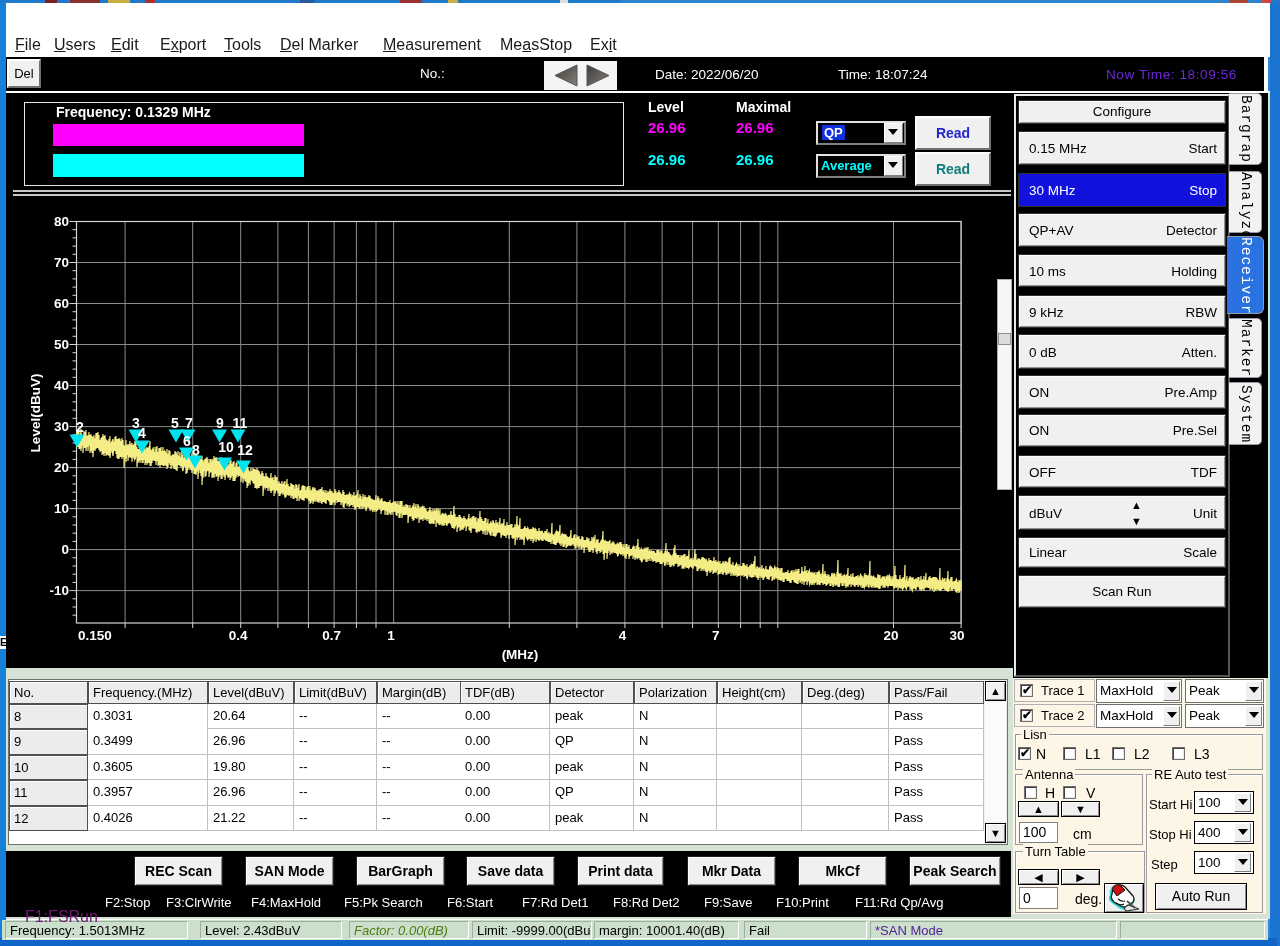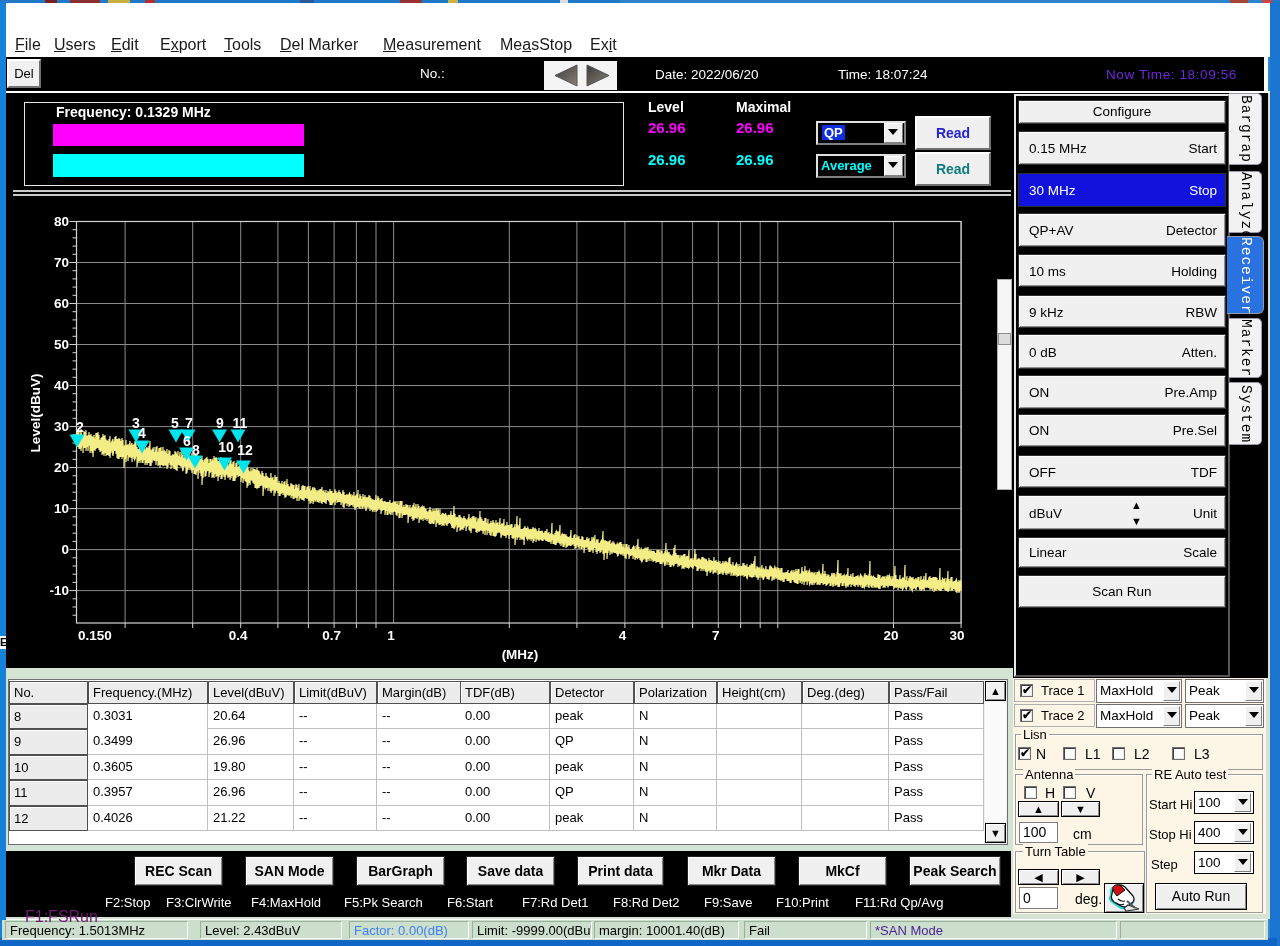--- a/index.html
+++ b/index.html
@@ -357,21 +357,21 @@
 <div class="abs" style="left:245px;top:856px;width:89px;height:30px;background:#f0f0f0;border:1px solid #222;box-shadow:inset 1px 1px 0 #fff,inset -1px -1px 0 #888;text-align:center;line-height:28px;font-size:14px;font-weight:bold;color:#000;">SAN Mode</div>
 <div class="abs" style="left:356px;top:856px;width:89px;height:30px;background:#f0f0f0;border:1px solid #222;box-shadow:inset 1px 1px 0 #fff,inset -1px -1px 0 #888;text-align:center;line-height:28px;font-size:14px;font-weight:bold;color:#000;">BarGraph</div>
 <div class="abs" style="left:466px;top:856px;width:89px;height:30px;background:#f0f0f0;border:1px solid #222;box-shadow:inset 1px 1px 0 #fff,inset -1px -1px 0 #888;text-align:center;line-height:28px;font-size:14px;font-weight:bold;color:#000;">Save data</div>
 <div class="abs" style="left:577px;top:856px;width:87px;height:30px;background:#f0f0f0;border:1px solid #222;box-shadow:inset 1px 1px 0 #fff,inset -1px -1px 0 #888;text-align:center;line-height:28px;font-size:14px;font-weight:bold;color:#000;">Print data</div>
 <div class="abs" style="left:687px;top:856px;width:89px;height:30px;background:#f0f0f0;border:1px solid #222;box-shadow:inset 1px 1px 0 #fff,inset -1px -1px 0 #888;text-align:center;line-height:28px;font-size:14px;font-weight:bold;color:#000;">Mkr Data</div>
 <div class="abs" style="left:798px;top:856px;width:89px;height:30px;background:#f0f0f0;border:1px solid #222;box-shadow:inset 1px 1px 0 #fff,inset -1px -1px 0 #888;text-align:center;line-height:28px;font-size:14px;font-weight:bold;color:#000;">MkCf</div>
 <div class="abs" style="left:909px;top:856px;width:92px;height:30px;background:#f0f0f0;border:1px solid #222;box-shadow:inset 1px 1px 0 #fff,inset -1px -1px 0 #888;text-align:center;line-height:28px;font-size:14px;font-weight:bold;color:#000;">Peak Search</div>
 <div class="abs" style="left:2px;top:920px;width:1266px;height:20px;background:#ccdecc;"></div>
 <div class="abs" style="left:5px;top:921px;width:183px;height:18px;border:1px solid #9ab09a;border-right-color:#fff;border-bottom-color:#fff;font-size:13px;color:#000;padding:1px 0 0 4px;white-space:nowrap;overflow:hidden;">Frequency: 1.5013MHz</div>
 <div class="abs" style="left:200px;top:921px;width:142px;height:18px;border:1px solid #9ab09a;border-right-color:#fff;border-bottom-color:#fff;font-size:13px;color:#000;padding:1px 0 0 4px;white-space:nowrap;overflow:hidden;">Level: 2.43dBuV</div>
-<div class="abs" style="left:349px;top:921px;width:120px;height:18px;border:1px solid #9ab09a;border-right-color:#fff;border-bottom-color:#fff;font-size:13px;color:#3b82f6;padding:1px 0 0 4px;white-space:nowrap;overflow:hidden;">Factor: 0.00(dB)</div>
+<div class="abs" style="left:349px;top:921px;width:120px;height:18px;border:1px solid #9ab09a;border-right-color:#fff;border-bottom-color:#fff;font-size:13px;color:#4d7c0f;padding:1px 0 0 4px;white-space:nowrap;overflow:hidden;font-style:italic;">Factor: 0.00(dB)</div>
 <div class="abs" style="left:472px;top:921px;width:120px;height:18px;border:1px solid #9ab09a;border-right-color:#fff;border-bottom-color:#fff;font-size:13px;color:#000;padding:1px 0 0 4px;white-space:nowrap;overflow:hidden;">Limit: -9999.00(dBu\</div>
 <div class="abs" style="left:594px;top:921px;width:145px;height:18px;border:1px solid #9ab09a;border-right-color:#fff;border-bottom-color:#fff;font-size:13px;color:#000;padding:1px 0 0 4px;white-space:nowrap;overflow:hidden;">margin: 10001.40(dB)</div>
 <div class="abs" style="left:744px;top:921px;width:123px;height:18px;border:1px solid #9ab09a;border-right-color:#fff;border-bottom-color:#fff;font-size:13px;color:#000;padding:1px 0 0 4px;white-space:nowrap;overflow:hidden;">Fail</div>
 <div class="abs" style="left:870px;top:921px;width:247px;height:18px;border:1px solid #9ab09a;border-right-color:#fff;border-bottom-color:#fff;font-size:13px;color:#4c1d95;padding:1px 0 0 4px;white-space:nowrap;overflow:hidden;">*SAN Mode</div>
 <div class="abs" style="left:1120px;top:921px;width:145px;height:18px;border:1px solid #9ab09a;border-right-color:#fff;border-bottom-color:#fff;font-size:13px;color:#000;padding:1px 0 0 4px;white-space:nowrap;overflow:hidden;"></div>
 <div class="abs" style="left:1013px;top:678px;width:253px;height:236px;background:#fdf5e6;"></div>
 <div class="abs" style="left:1014px;top:679px;width:81px;height:23px;background:#fdf5e6;border:1px solid #b0b0b0;"></div>
 <div class="cb" style="left:1020px;top:684px;"></div>
 <div class="ck" style="left:1021px;top:684px;">✔</div>
 <div class="abs" style="left:1041px;top:683px;font-size:13px;">Trace 1</div>

